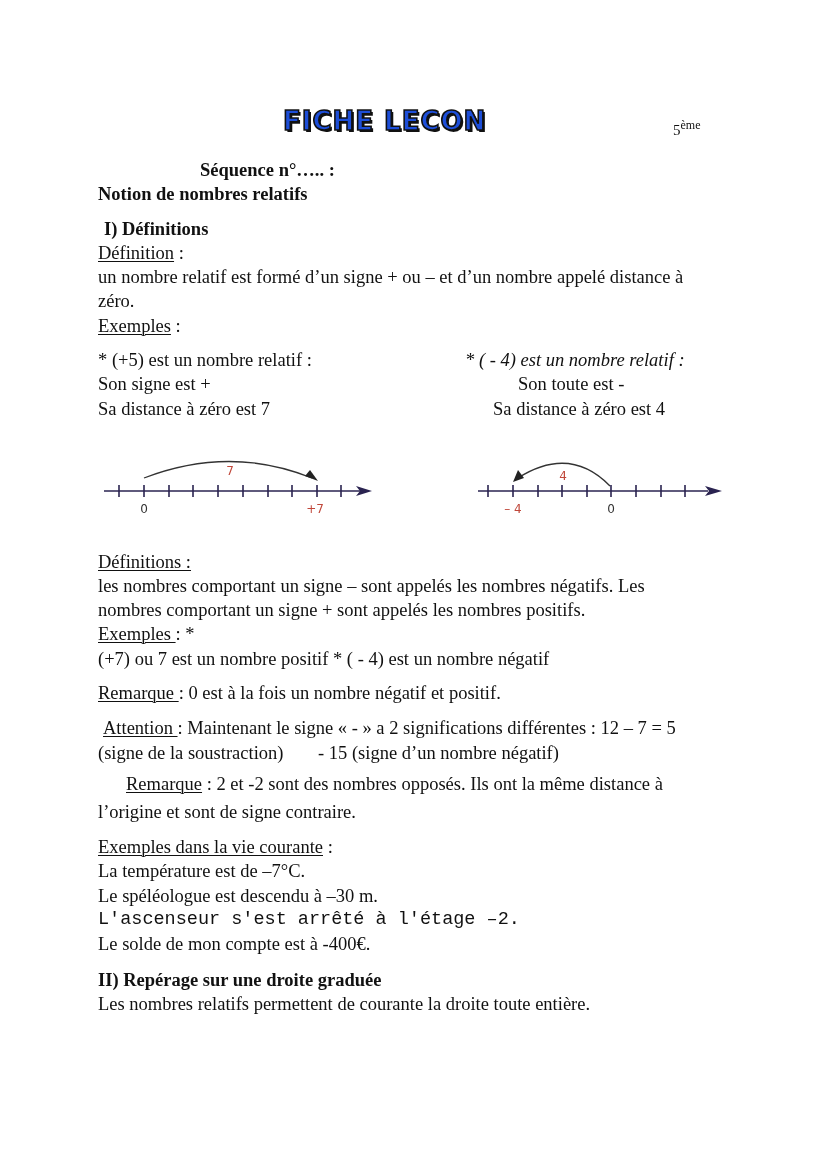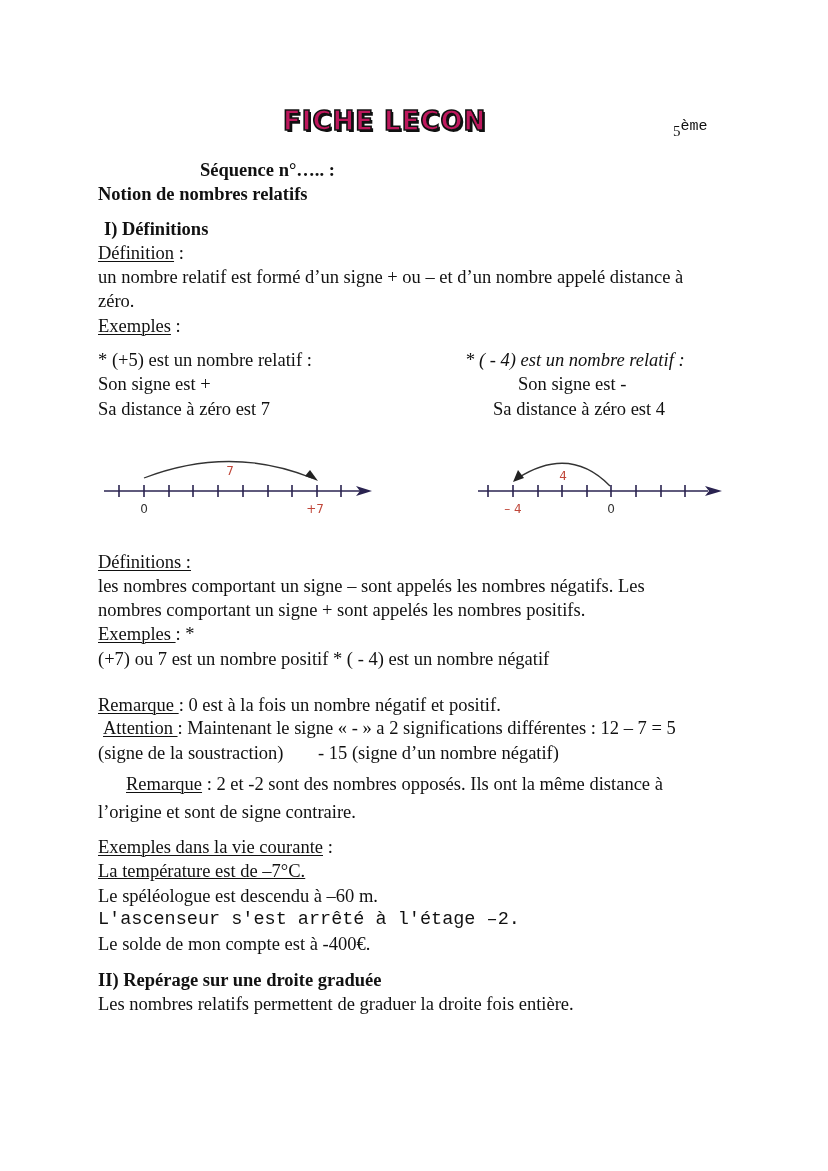--- a/index.html
+++ b/index.html
@@ -4,26 +4,26 @@
 <style>
   html, body { margin: 0; padding: 0; background: #ffffff; }
   body { width: 828px; height: 1171px; position: relative; overflow: hidden;
          font-family: "Liberation Serif", "DejaVu Serif", serif; color: #111; }
   .abs { position: absolute; white-space: nowrap; }
   .txt { font-size: 18.5px; line-height: 24px; text-align: right; }
   .bold { font-weight: bold; }
   .u { text-decoration: underline; text-underline-offset: 2px; text-decoration-thickness: 1px; }
   .title {
     font-family: "DejaVu Sans", sans-serif; font-weight: bold; font-size: 26px;
-    color: #be185d; letter-spacing: 1px;
+    color: #1d4ed8; letter-spacing: 1px;
     -webkit-text-stroke: 1.6px #111;
     text-shadow: 2px 2px 0 #111;
   }
   .grade { font-size: 15px; }
-  .grade sup { font-size: 15px; vertical-align: 6px; font-family: Liberation Mono, monospace; }
+  .grade sup { font-size: 12px; vertical-align: 6px; }
   svg text { font-family: "DejaVu Sans", sans-serif; }
 </style>
 </head>
 <body>
 
 <div class="abs title" style="left:283px; top:106px;">FICHE LECON</div>
 <div class="abs grade" style="left:673px; top:118px;">
   <span>5</span><sup>ème</sup>
 </div>
 <div class="abs txt bold" style="left:200px; top:158px;">Séquence n°….. :</div>
@@ -37,21 +37,21 @@
 <div class="abs txt" style="left:98px; top:289px;">zéro.</div>
 <div class="abs txt" style="left:98px; top:314px;">
   <span class="u">Exemples</span><span> :</span>
 </div>
 
 <div class="abs txt" style="left:98px; top:348px;">* (+5) est un nombre relatif :</div>
 <div class="abs txt" style="left:98px; top:372px;">Son signe est +</div>
 <div class="abs txt" style="left:98px; top:397px;">Sa distance à zéro est 7</div>
 
 <div class="abs txt" style="left:465px; top:348px;font-style:italic;">* ( - 4) est un nombre relatif :</div>
-<div class="abs txt" style="left:518px; top:372px;">Son signe est -</div>
+<div class="abs txt" style="left:518px; top:372px;">Son toute est -</div>
 <div class="abs txt" style="left:493px; top:397px;">Sa distance à zéro est 4</div>
 
 <svg class="abs" style="left:100px; top:455px;" width="290" height="70" viewBox="100 455 290 70">
   <path d="M144 478 Q 230 445 312 478" fill="none" stroke="#333" stroke-width="1.3"></path>
   <polygon points="318,481 305,476 310,470" fill="#222"></polygon>
   <line x1="104" y1="491" x2="360" y2="491" stroke="#2a2350" stroke-width="1.6"></line>
   <polygon points="372,491 356,486 360,491 356,496" fill="#2a2350"></polygon>
   <g stroke="#2a2350" stroke-width="1.6">
     <line x1="119" y1="485" x2="119" y2="497"></line>
       <line x1="144" y1="485" x2="144" y2="497"></line>
@@ -91,37 +91,37 @@
 </svg>
 
 <div class="abs txt u" style="left:98px; top:550px;">Définitions :</div>
 <div class="abs txt" style="left:98px; top:574px;">les nombres comportant un signe – sont appelés les nombres négatifs. Les</div>
 <div class="abs txt" style="left:98px; top:598px;">nombres comportant un signe + sont appelés les nombres positifs.</div>
 <div class="abs txt" style="left:98px; top:622px;">
   <span class="u">Exemples </span><span>: *</span>
 </div>
 <div class="abs txt" style="left:98px; top:647px;">(+7) ou 7 est un nombre positif  * ( - 4) est un nombre négatif</div>
 
-<div class="abs txt" style="left:98px; top:681px;margin-top:12px;">
+<div class="abs txt" style="left:98px; top:681px;">
   <span class="u">Remarque </span><span>: 0 est à la fois un nombre négatif et positif.</span>
 </div>
 
 <div class="abs txt" style="left:103px; top:716px;">
   <span class="u">Attention </span><span>: Maintenant le signe « - » a 2 significations différentes : 12 – 7 = 5</span>
 </div>
 <div class="abs txt" style="left:98px; top:741px;">(signe de la soustraction)</div>
 <div class="abs txt" style="left:318px; top:741px;">- 15 (signe d’un nombre négatif)</div>
 
 <div class="abs txt" style="left:98px; top:772px;margin-left:28px;">
   <span class="u">Remarque</span><span> : 2 et -2 sont des nombres opposés. Ils ont la même distance à</span>
 </div>
 <div class="abs txt" style="left:98px; top:800px;">l’origine et sont de signe contraire.</div>
 
 <div class="abs txt" style="left:98px; top:835px;">
   <span class="u">Exemples dans la vie courante</span><span> :</span>
 </div>
-<div class="abs txt" style="left:98px; top:859px;text-decoration:underline;">La température est de –7°C.</div>
-<div class="abs txt" style="left:98px; top:884px;">Le spéléologue est descendu à –60 m.</div>
+<div class="abs txt" style="left:98px; top:859px;">La température est de –7°C.</div>
+<div class="abs txt" style="left:98px; top:884px;">Le spéléologue est descendu à –30 m.</div>
 <div class="abs txt" style="left:98px; top:908px;font-family:Liberation Mono, monospace;">L'ascenseur s'est arrêté à l'étage –2.</div>
 <div class="abs txt" style="left:98px; top:932px;">Le solde de mon compte est à -400€.</div>
 
 <div class="abs txt bold" style="left:98px; top:968px;">II) Repérage sur une droite graduée</div>
-<div class="abs txt" style="left:98px; top:992px;">Les nombres relatifs permettent de graduer la droite fois entière.</div>
+<div class="abs txt" style="left:98px; top:992px;">Les nombres relatifs permettent de courante la droite toute entière.</div>
 
 </body></html>

